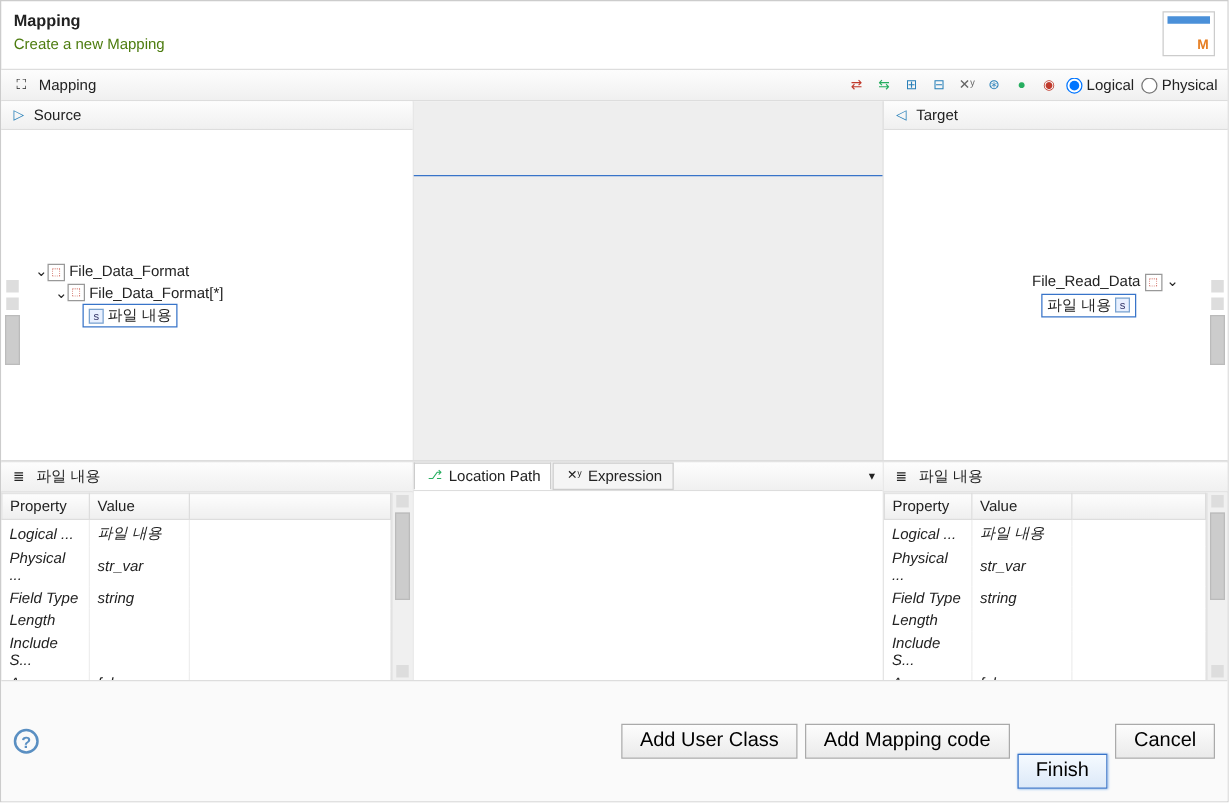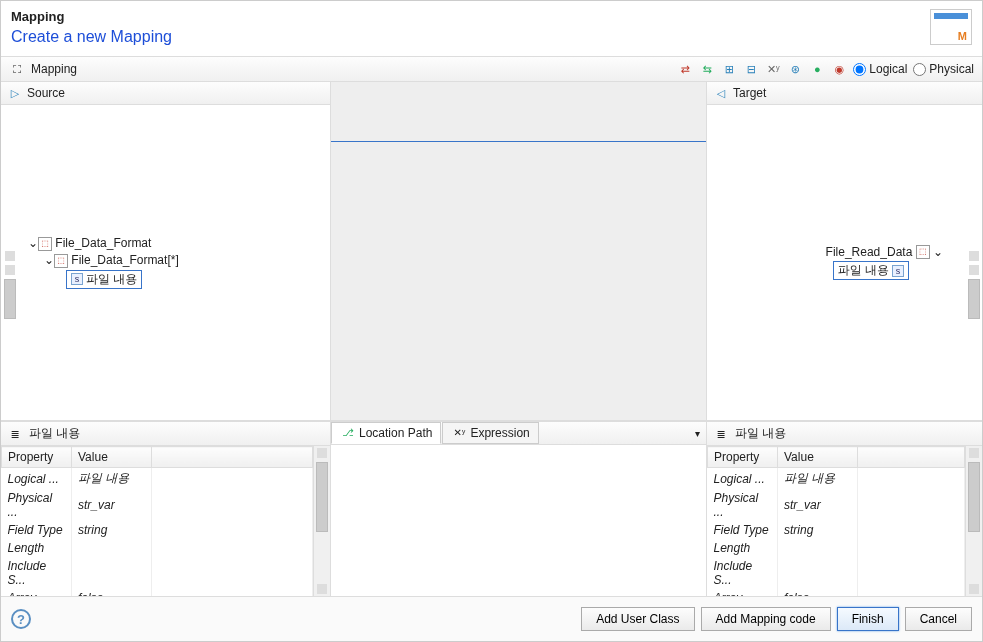--- a/index.html
+++ b/index.html
@@ -1,21 +1,21 @@
 <!DOCTYPE html>
 <html><head>
 <meta charset="utf-8">
 <style>
 * { box-sizing: border-box; margin: 0; padding: 0; }
 body { font-family: "Segoe UI", Tahoma, sans-serif; font-size: 12px; background: #fff; color: #222; }
 .window { width: 983px; height: 642px; display: flex; flex-direction: column; border: 1px solid #ccc; }
 .header { padding: 8px 10px 10px 10px; display: flex; justify-content: space-between; }
 .header-left { }
 .title { font-weight: bold; font-size: 13px; }
-.subtitle { font-size: 16px; margin-top: 4px; color: #1d4ed8; }
+.subtitle { font-size: 12px; margin-top: 4px; color: #4d7c0f; }
 .header-icon { width: 42px; height: 36px; background: #fff; border: 1px solid #ccc; position: relative; }
 .header-icon::before { content: ""; position: absolute; top: 3px; left: 3px; right: 3px; height: 6px; background: #4a90d9; }
 .header-icon::after { content: "M"; position: absolute; bottom: 2px; right: 4px; font-size: 11px; font-weight: bold; color: #e67e22; }
 .divider { height: 1px; background: #ddd; }
 .toolbar-row { display: flex; align-items: center; padding: 4px 8px; border-bottom: 1px solid #ddd; background: linear-gradient(#fdfdfd,#f0f0f0); gap: 6px; }
 .toolbar-row .lbl { margin-right: auto; }
 .radio { display: flex; align-items: center; gap: 3px; }
 .radio input { margin: 0; }
 .main-area { flex: 1; display: flex; flex-direction: column; min-height: 0; }
 .trees-row { flex: 1; display: flex; min-height: 0; border-bottom: 1px solid #ddd; }
@@ -46,22 +46,22 @@
 .tbl th { text-align: left; font-weight: normal; padding: 3px 6px; background: linear-gradient(#fdfdfd,#efefef); border: 1px solid #ddd; }
 .tbl td { padding: 2px 6px; border-right: 1px solid #eee; font-style: italic; }
 .tbl-wrap { display: flex; flex: 1; overflow: hidden; }
 .tbl-inner { flex: 1; overflow: hidden; }
 .sbar { width: 17px; background: #f0f0f0; border-left: 1px solid #ddd; position: relative; }
 .sbar::before, .sbar::after { content: ""; position: absolute; left: 3px; right: 3px; height: 10px; background: #ddd; }
 .sbar::before { top: 2px; } .sbar::after { bottom: 2px; }
 .sbar-thumb { position: absolute; left: 2px; right: 2px; top: 16px; height: 40px; background: #ccc; border: 1px solid #bbb; }
 .footer { border-top: 1px solid #ddd; padding: 10px; display: flex; align-items: center; gap: 6px; background: #fafafa; }
 .help-icon { width: 20px; height: 20px; border: 2px solid #5a8fc2; border-radius: 50%; color: #5a8fc2; font-weight: bold; display: flex; align-items: center; justify-content: center; font-size: 13px; margin-right: auto; }
-.btn { padding: 4px 14px; border: 1px solid #aaa; background: linear-gradient(#fdfdfd,#eaeaea); cursor: pointer; font-size: 12px; }
-.btn.primary { border: 1px solid #3874c9; box-shadow: 0 0 2px #6fa8e8; background: linear-gradient(#f5faff,#dce9f8); }
+.btn { padding: 4px 14px; border: 1px solid #aaa; background: linear-gradient(#fdfdfd,#eaeaea); cursor: pointer; font-size: 16px; }
+.btn.primary { border: 1px solid #3874c9; box-shadow: 0 0 2px #6fa8e8; background: linear-gradient(#f5faff,#dce9f8); margin-top: 48px; }
 .tool-ico { width:16px; height:16px; display:inline-block; font-size:11px; text-align:center; line-height:16px; }
 .dropdown-arrow { margin-left: auto; font-size: 10px; }
 </style>
 </head>
 <body>
 
 <div class="window">
   <div class="header">
     <div class="header-left">
       <div class="title">Mapping</div>

